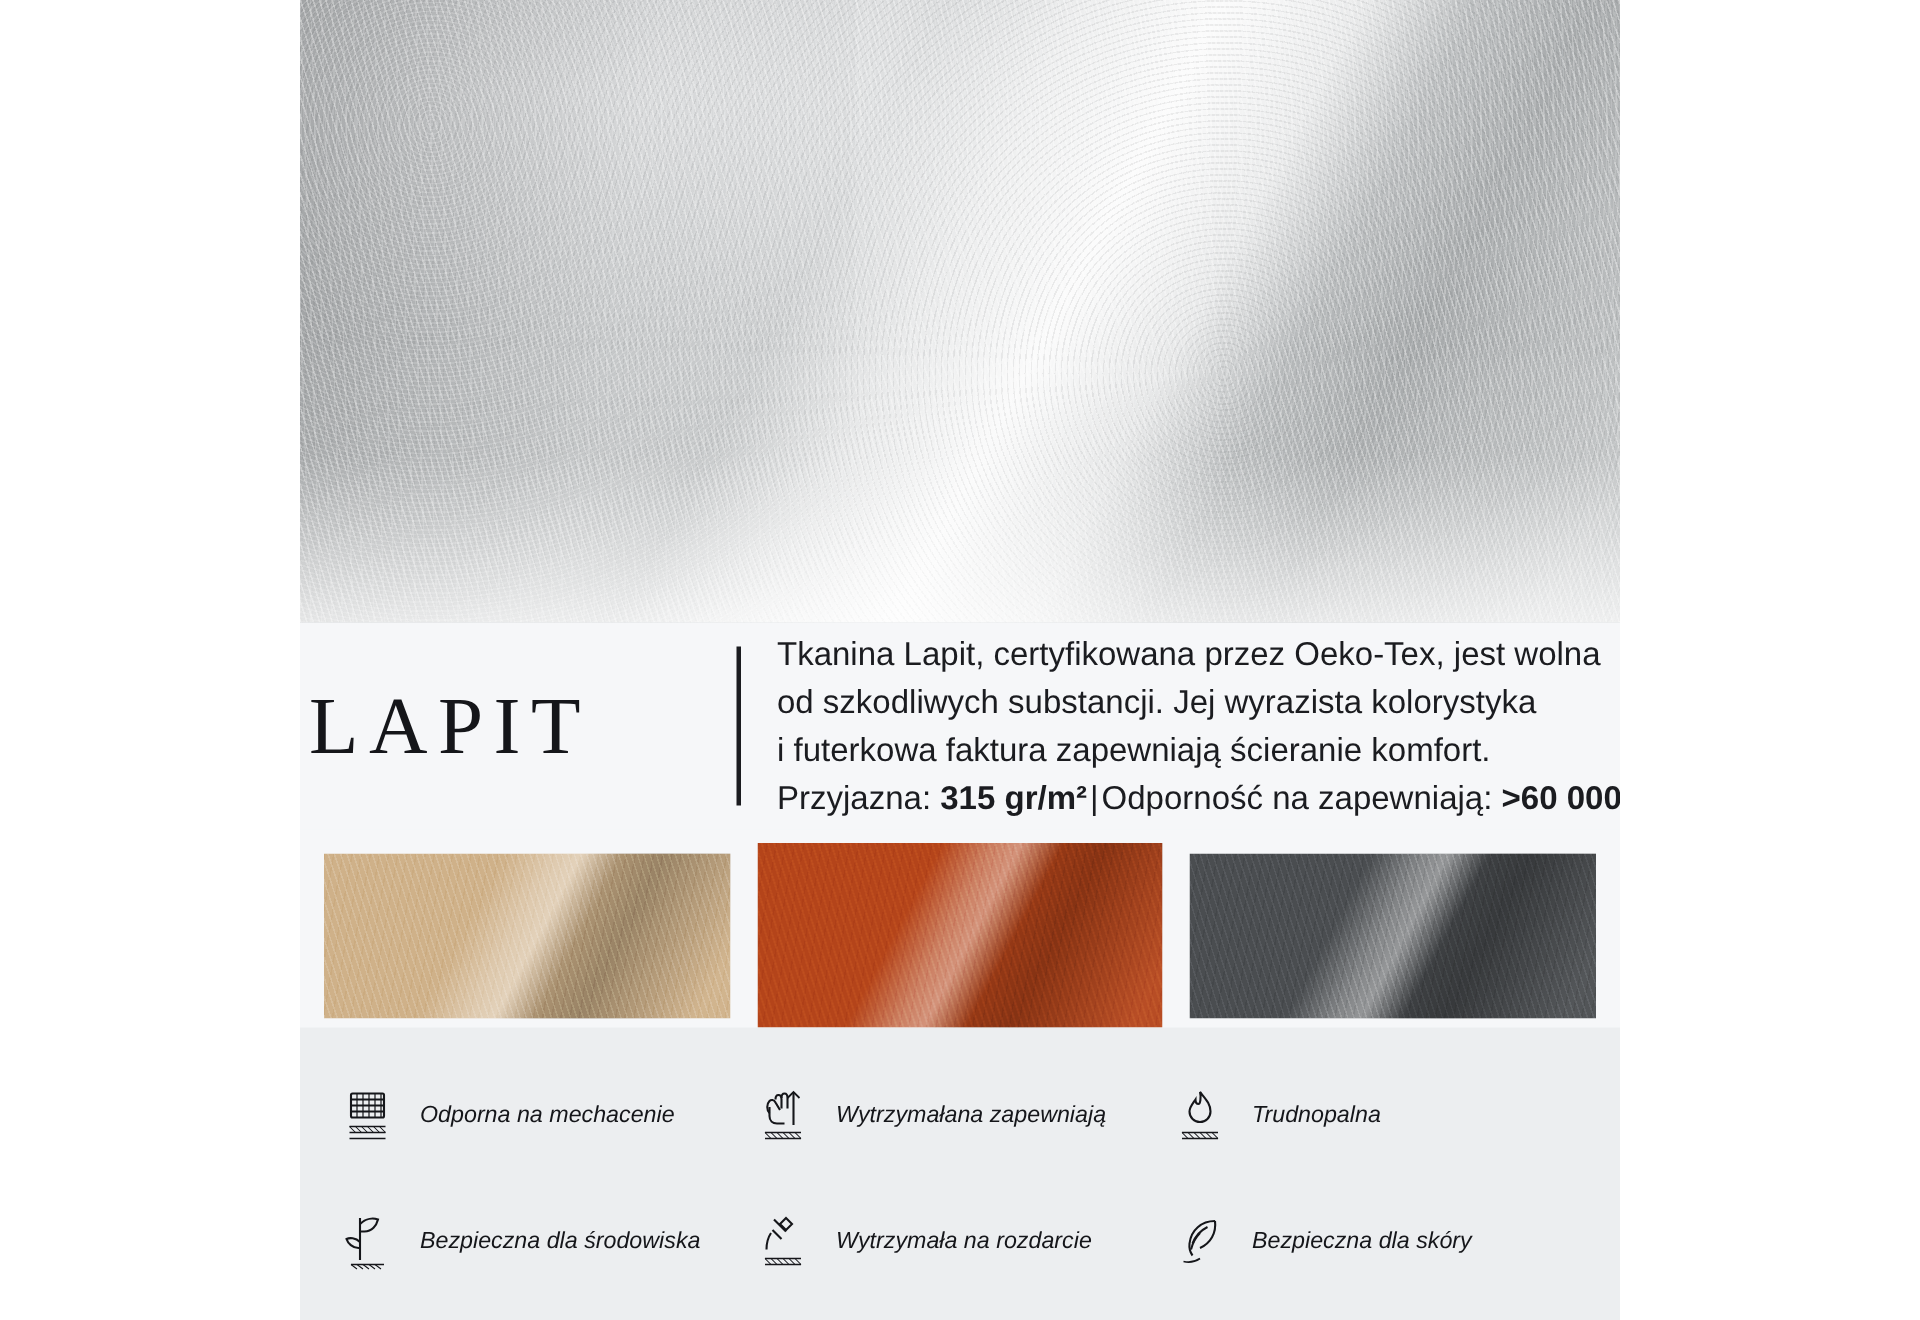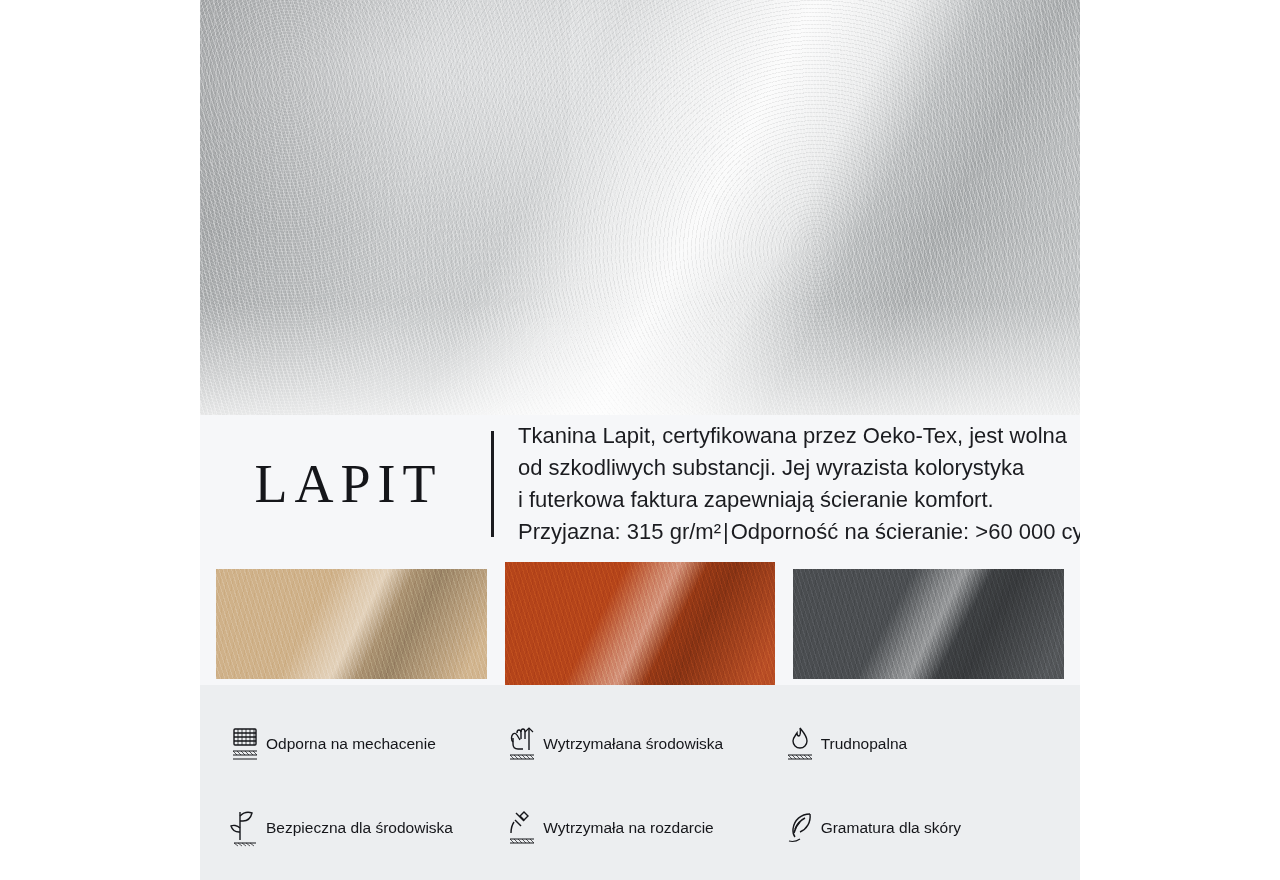--- a/index.html
+++ b/index.html
@@ -99,21 +99,21 @@
   .info {
     display: flex;
     align-items: center;
     height: 138px;
     padding: 0 0 0 0;
     background: #f6f7f9;
   }
   .brand {
     width: 285px;
     flex: 0 0 285px;
-    text-align: center;
+    text-align: left;
     font-family: "Liberation Serif", serif;
     font-size: 54px;
     letter-spacing: 7px;
     color: #15161a;
     padding-left: 6px;
     font-weight: 400;
   }
   .divider {
     width: 3px;
     align-self: stretch;
@@ -122,21 +122,21 @@
     flex: 0 0 3px;
   }
   .desc {
     padding-left: 24px;
     padding-right: 20px;
     font-size: 22px;
     line-height: 1.45;
     color: #1b1c20;
   }
   .desc .line { white-space: nowrap; }
-  .desc b { font-weight: 400; }
+  .desc b { font-weight: 700; }
   .sep { padding: 0 2px; }
 
   
   .swatches {
     display: flex;
     gap: 18px;
     padding: 16px 16px 0 16px;
     background: #f6f7f9;
   }
   .swatch {
@@ -178,20 +178,22 @@
     margin-top: 36px;
     padding: 0 24px 0 24px;
     display: grid;
     grid-template-columns: repeat(3, 1fr);
     grid-row-gap: 38px;
     align-items: center;
   }
   .feature {
     display: flex;
     align-items: center;
+    gap: 14px;
+    font-style: italic;
   }
   .feature .ico {
     width: 42px;
     height: 46px;
     flex: 0 0 42px;
     display: flex;
     align-items: center;
     justify-content: center;
   }
   .feature .lbl {
@@ -231,21 +233,21 @@
 
       <div class="info">
         <div class="brand">LAPIT</div>
         <div class="divider"></div>
         <div class="desc">
           <div class="line">Tkanina Lapit, certyfikowana przez Oeko-Tex, jest wolna</div>
           <div class="line">od szkodliwych substancji. Jej wyrazista kolorystyka</div>
           <div class="line">i futerkowa faktura zapewniają ścieranie komfort.</div>
           <div class="line">
             <span>Przyjazna:</span>
-            <b>315 gr/m²</b><span class="sep">|</span><span>Odporność na ścieranie:</span>
+            <b>315 gr/m²</b><span class="sep">|</span><span>Odporność na zapewniają:</span>
             <b>&gt;60 000 cykli</b>
           </div>
         </div>
       </div>
 
       <div class="swatches">
         <div class="swatch">
           <div class="sw-inner" id="sw0" style="background: rgb(207, 177, 137);"></div>
           <div class="sw-diag"></div>
           <div class="sw-fuzz"></div>
@@ -283,21 +285,21 @@
               <path d="M8 18c-2-2-2-6 0-8 1-1 3-1 4 1l3 5"></path>
               <path d="M12 9c0-2 1-3 2-3s2 1 2 3v6"></path>
               <path d="M16 8c0-2 1-3 2-3s2 1 2 3v7"></path>
               <path d="M8 14v6c0 3 2 5 5 5h5"></path>
               <path d="M24 4v22"></path>
               <path d="M20 8l4-4 4 4" stroke-width="1.2"></path>
               <path d="M5 31h24M5 35h24" stroke-width="1"></path>
               <path d="M5 31l4 4M9 31l4 4M13 31l4 4M17 31l4 4M21 31l4 4M25 31l4 4" stroke-width="0.7"></path>
             </svg>
           </span>
-          <span class="lbl">Wytrzymałana środowiska</span>
+          <span class="lbl">Wytrzymałana zapewniają</span>
         </div>
 
         <div class="feature">
           <span class="ico">
             <svg width="34" height="40" viewBox="0 0 34 40" fill="none" stroke="#15161a" stroke-width="1.4">
               <path d="M17 4c4 5 7 8 7 13a7 7 0 0 1-14 0c0-3 2-5 4-8 0 2 1 3 2 3 1 0 2-4 1-8z"></path>
               <path d="M5 31h24M5 35h24" stroke-width="1"></path>
               <path d="M5 31l4 4M9 31l4 4M13 31l4 4M17 31l4 4M21 31l4 4M25 31l4 4" stroke-width="0.7"></path>
             </svg>
           </span>
@@ -334,19 +336,19 @@
         <div class="feature">
           <span class="ico">
             <svg width="34" height="40" viewBox="0 0 34 40" fill="none" stroke="#15161a" stroke-width="1.4">
               <path d="M27 6c-9 0-16 6-17 15-.3 3 .5 6 2 8"></path>
               <path d="M27 6c1 8-3 15-10 18"></path>
               <path d="M22 10c-4 2-8 6-10 11"></path>
               <path d="M17 14c-3 3-5 7-6 11"></path>
               <path d="M6 33c4 1 8 0 11-2" stroke-width="1.1"></path>
             </svg>
           </span>
-          <span class="lbl">Gramatura dla skóry</span>
+          <span class="lbl">Bezpieczna dla skóry</span>
         </div>
 
       </div>
     </div>
   </div>
 </div>
 
 </body></html>

